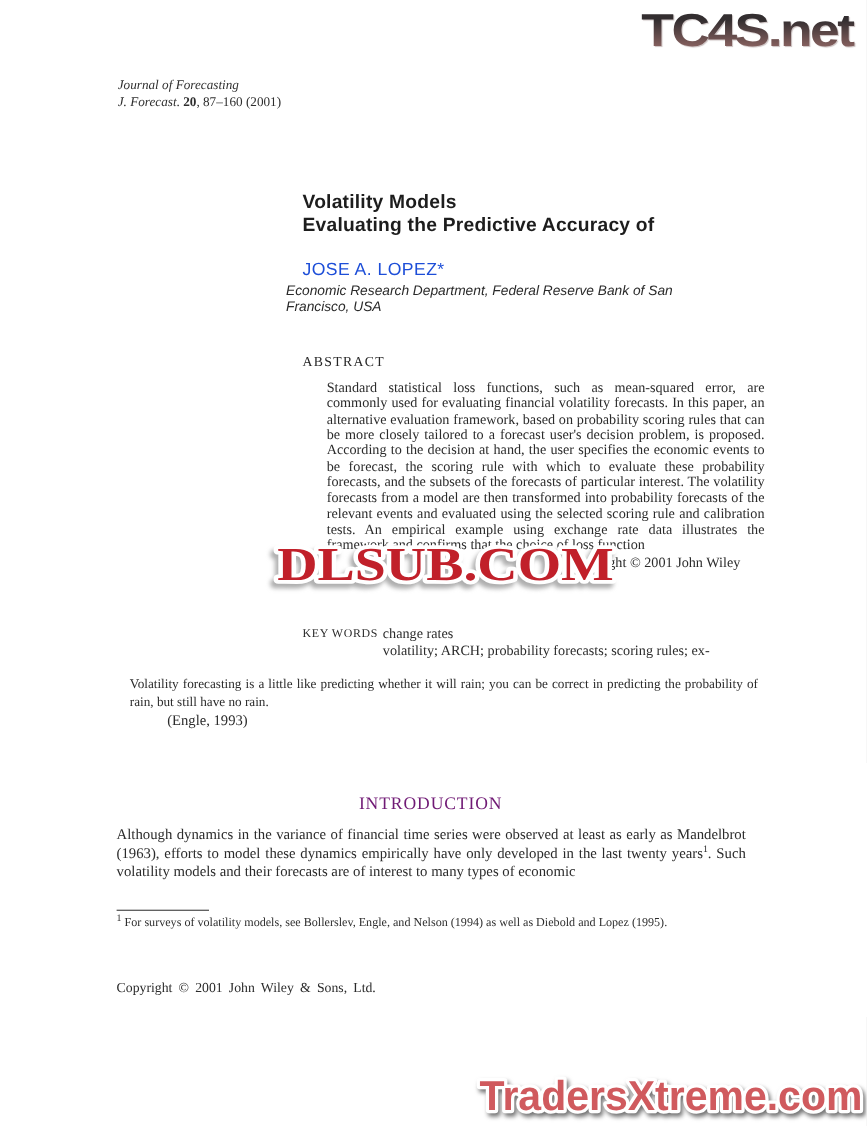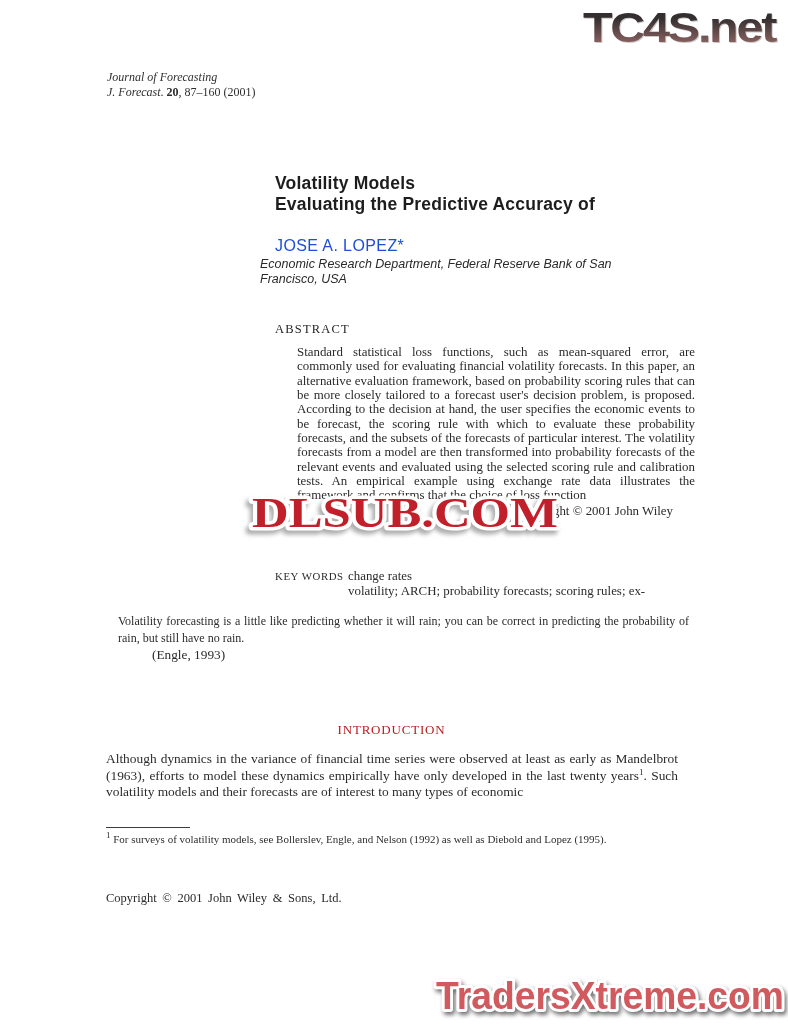--- a/index.html
+++ b/index.html
@@ -54,21 +54,21 @@
   
   .keywords { left: 275px; top: 569px; width: 400px; display: flex; }
   .keywords .kw-label { width: 73px; flex: none; font-size: 10.8px; letter-spacing: 0.6px; padding-top: 1px; color: #2b2b2b; }
   .keywords .kw-text { width: 327px; font-size: 12.9px; line-height: 14.6px; color: #2b2b2b; }
 
   
   .quote { left: 106px; top: 613px; width: 571px; font-size: 12px; line-height: 16.6px; text-align: justify; margin-left: 12px; }
   .quote-attribution { left: 120px; top: 647px; font-size: 13.3px; margin-left: 32px; }
 
   
-  .section-heading { left: 106px; top: 722px; width: 571px; text-align: center; font-size: 13px; letter-spacing: 0.8px; color: #b91c1c; }
+  .section-heading { left: 106px; top: 722px; width: 571px; text-align: center; font-size: 16px; letter-spacing: 0.8px; color: #701a75; }
   .intro-paragraph { left: 106px; top: 751px; width: 572px; font-size: 13.4px; line-height: 16.6px; text-align: justify; }
   sup { font-size: 9px; vertical-align: super; line-height: 0; }
 
   
   .footnote-rule { left: 106px; top: 827px; width: 84px; border-top: 1.4px solid #3c3c3c; height: 0; }
   .footnotes { left: 106px; top: 833px; width: 574px; font-size: 11px; line-height: 13.8px; text-align: justify; color: #2e2e2e; }
 
   
   .page-copyright { left: 106px; top: 891px; font-size: 12.5px; word-spacing: 2.5px; color: #2b2b2b; }
 
@@ -107,21 +107,21 @@
   </div>
 
   <div class="abs quote">Volatility forecasting is a little like predicting whether it will rain; you can be correct in predicting the probability of rain, but still have no rain.</div>
   <div class="abs quote-attribution">(Engle, 1993)</div>
 
   <div class="abs section-heading">INTRODUCTION</div>
   <div class="abs intro-paragraph"><span>Although dynamics in the variance of financial time series were observed at least as early as Mandelbrot (1963), efforts to model these dynamics empirically have only developed in the last twenty years</span><sup>1</sup><span>. Such volatility models and their forecasts are of interest to many types of economic</span></div>
 
   <div class="abs footnote-rule"></div>
   <div class="abs footnotes">
-    <div><sup>1</sup><span> For surveys of volatility models, see Bollerslev, Engle, and Nelson (1992) as well as Diebold and Lopez (1995).</span></div>
+    <div><sup>1</sup><span> For surveys of volatility models, see Bollerslev, Engle, and Nelson (1994) as well as Diebold and Lopez (1995).</span></div>
   </div>
 
   <div class="abs page-copyright">Copyright © 2001 John Wiley &amp; Sons, Ltd.</div>
 
   <svg class="abs wm-tc4s" width="210" height="50" viewBox="0 0 210 50">
     <defs>
       <linearGradient id="tc4s-grad" x1="0" y1="0" x2="0" y2="1">
         <stop offset="0.3" stop-color="#332e30"></stop>
         <stop offset="1" stop-color="#a3726f"></stop>
       </linearGradient>

